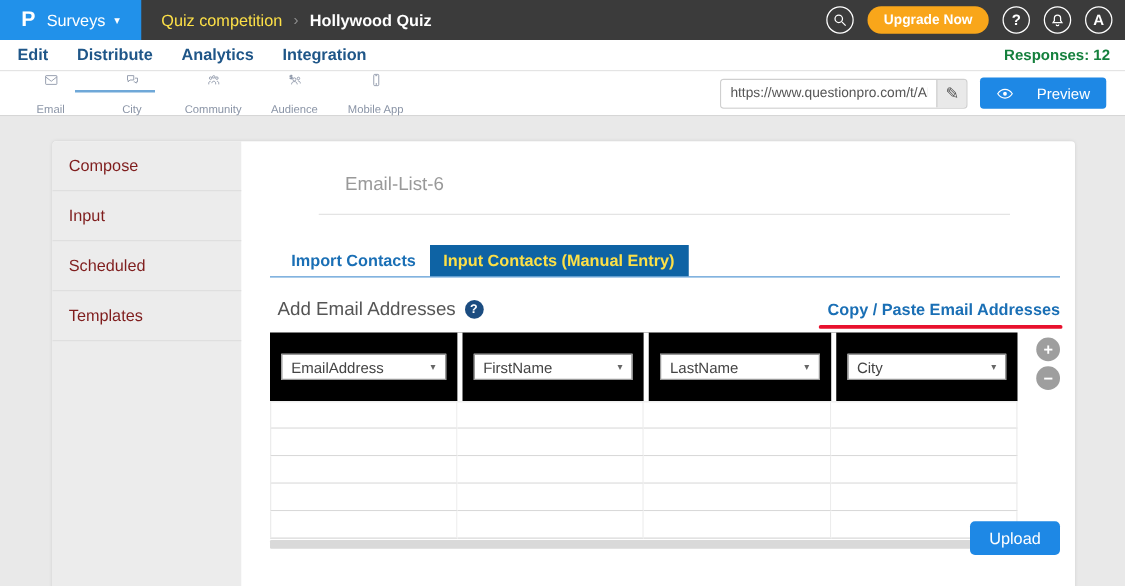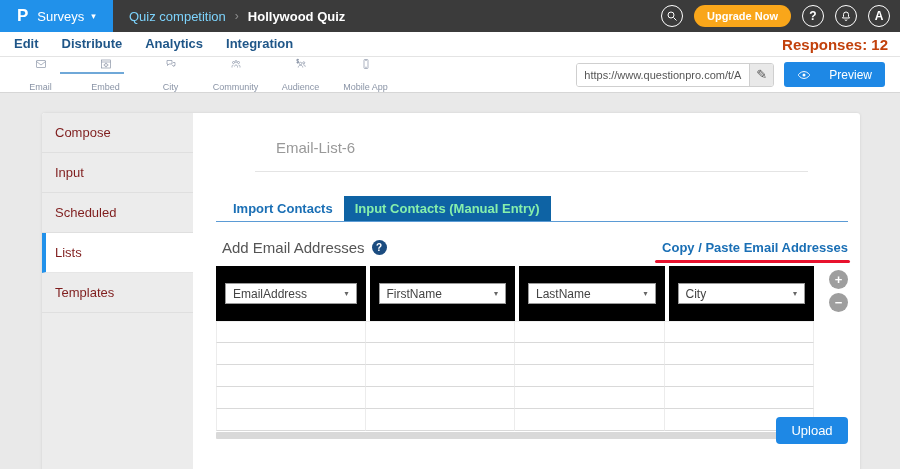--- a/index.html
+++ b/index.html
@@ -10,38 +10,38 @@
   }
 
   
   .topbar { height:32px; background:#3b3b3b; display:flex; align-items:center; color:#fff; }
   .brand { width:113px; height:32px; background:#2191ea; display:flex; align-items:center;
            gap:9px; padding-left:17px; flex-shrink:0; cursor:pointer; }
   .logo { font-size:17px; font-weight:bold; }
   .brand-label { font-size:13px; }
   .brand-caret { font-size:9px; margin-left:-2px; }
   .breadcrumb { margin-left:16px; display:flex; align-items:center; gap:9px; font-size:13px; }
-  .crumb-parent { color:#7dd3fc; cursor:pointer; }
+  .crumb-parent { color:#fde047; cursor:pointer; }
   .crumb-sep { color:#8d8d8d; font-size:12px; }
   .crumb-current { color:#fff; font-weight:600; }
   .topbar-right { margin-left:auto; display:flex; align-items:center; gap:11px; padding-right:10px; }
   .circle-btn { width:22px; height:22px; border:1.5px solid #fff; border-radius:50%;
                 background:transparent; color:#fff; display:flex; align-items:center;
                 justify-content:center; font-size:12px; font-weight:bold; cursor:pointer; }
   .circle-btn svg { width:12px; height:12px; stroke:#fff; fill:none; stroke-width:2; }
   .upgrade { background:#f9a61a; border:none; border-radius:13px; padding:5px 13px;
              font-size:11px; font-weight:bold; color:#fff; cursor:pointer; }
 
   
   .subnav { height:25px; background:#fff; display:flex; align-items:center;
             padding:0 12px; border-bottom:1px solid #e4e4e4; }
   .subnav-item { margin-right:19px; font-size:13px; font-weight:600; color:#1f5688;
                  padding:21px 2px; cursor:pointer; border-bottom:2px solid transparent; }
   .subnav-item.active { border-bottom:2px solid #6fa8d8; }
-  .responses { margin-left:auto; font-size:15px; font-weight:bold; color:#c2410c; }
+  .responses { margin-left:auto; font-size:12px; font-weight:bold; color:#15803d; }
 
   
   .toolbar { height:36px; background:#fff; border-bottom:1px solid #d6d6d6;
              display:flex; align-items:center; padding:0 8px; }
   .channel { width:65px; height:34px; display:flex; flex-direction:column; align-items:center;
              justify-content:center; gap:12px; cursor:pointer; background:none; border:none; }
   .channel svg { width:18px; height:18px; stroke:#8a94a6; fill:none; stroke-width:1.4; }
   .channel-label { font-size:9px; color:#8a94a6; }
   .toolbar-right { margin-left:auto; display:flex; align-items:center; gap:10px; padding-right:7px; }
   .url-group { display:flex; align-items:stretch; height:24px; border:1px solid #cfcfcf;
@@ -63,21 +63,21 @@
                font-size:13px; color:#7f1d1d; border-bottom:1px solid #dfdfdf; cursor:pointer; }
   .side-item.active { background:#fff; border-left:4px solid #2191ea; padding-left:9px;
                       border-bottom:1px solid #e6e6e6; }
 
   .main { flex:1; position:relative; padding:0 23px; }
   .title-block { margin:26px 40px 0 39px; padding:0 0 15px 21px;
                  border-bottom:1px solid #e4e4e4; font-size:15px; color:#999; }
 
   .tabs { margin-top:24px; padding-left:6px; border-bottom:1px solid #5b9bd5; display:flex; }
   .tab { font-size:13px; font-weight:700; color:#1a6fb5; padding:5px 11px; cursor:pointer; }
-  .tab.active { background:#0e63a4; color:#86efac; }
+  .tab.active { background:#0e63a4; color:#fde047; }
 
   .section-row { margin-top:17px; padding-left:6px; display:flex; align-items:center;
                  justify-content:space-between; }
   .section-title { font-size:15px; color:#555; display:flex; align-items:center; gap:7px; }
   .help-badge { width:15px; height:15px; border-radius:50%; background:#1b4c80; color:#fff;
                 font-size:10px; font-weight:bold; display:flex; align-items:center;
                 justify-content:center; cursor:pointer; }
   .copy-link { font-size:13px; font-weight:700; color:#1a6fb5; position:relative;
                cursor:pointer; white-space:nowrap; }
   .red-line { position:absolute; left:-7px; right:-2px; bottom:-8px; height:3px;
@@ -151,29 +151,20 @@
 <div class="toolbar">
   <button class="channel">
     <svg viewBox="0 0 24 24">
         <rect x="3" y="5" width="18" height="14" rx="1"></rect>
         <path d="M3 7l9 7 9-7"></path>
       </svg>
     <span class="channel-label">Email</span>
   </button>
   <button class="channel">
     <svg viewBox="0 0 24 24">
-        <rect x="3" y="4" width="18" height="16"></rect>
-        <path d="M3 8h18"></path>
-        <circle cx="12" cy="14" r="3"></circle>
-        <path d="M12 9.5V11M12 17v1.5M8.5 14H7M17 14h-1.5"></path>
-      </svg>
-    <span class="channel-label">Embed</span>
-  </button>
-  <button class="channel">
-    <svg viewBox="0 0 24 24">
         <path d="M4 5h10v7H8l-3 3v-3H4z"></path>
         <path d="M16 9h4v6h-2v2l-2.5-2H14"></path>
       </svg>
     <span class="channel-label">City</span>
   </button>
   <button class="channel">
     <svg viewBox="0 0 24 24">
         <circle cx="7" cy="9" r="2"></circle>
         <circle cx="12" cy="7" r="2"></circle>
         <circle cx="17" cy="9" r="2"></circle>
@@ -216,21 +207,20 @@
     </button>
   </div>
 </div>
 
 <section class="panel">
 
   <aside class="sidebar">
     <div class="side-item">Compose</div>
     <div class="side-item">Input</div>
     <div class="side-item">Scheduled</div>
-    <div class="side-item active">Lists</div>
     <div class="side-item">Templates</div>
   </aside>
 
   <div class="main">
     <h2 class="title-block" style="font-weight:normal;">Email-List-6</h2>
 
     <div class="tabs">
       <span class="tab">Import Contacts</span>
       <span class="tab active">Input Contacts (Manual Entry)</span>
     </div>

